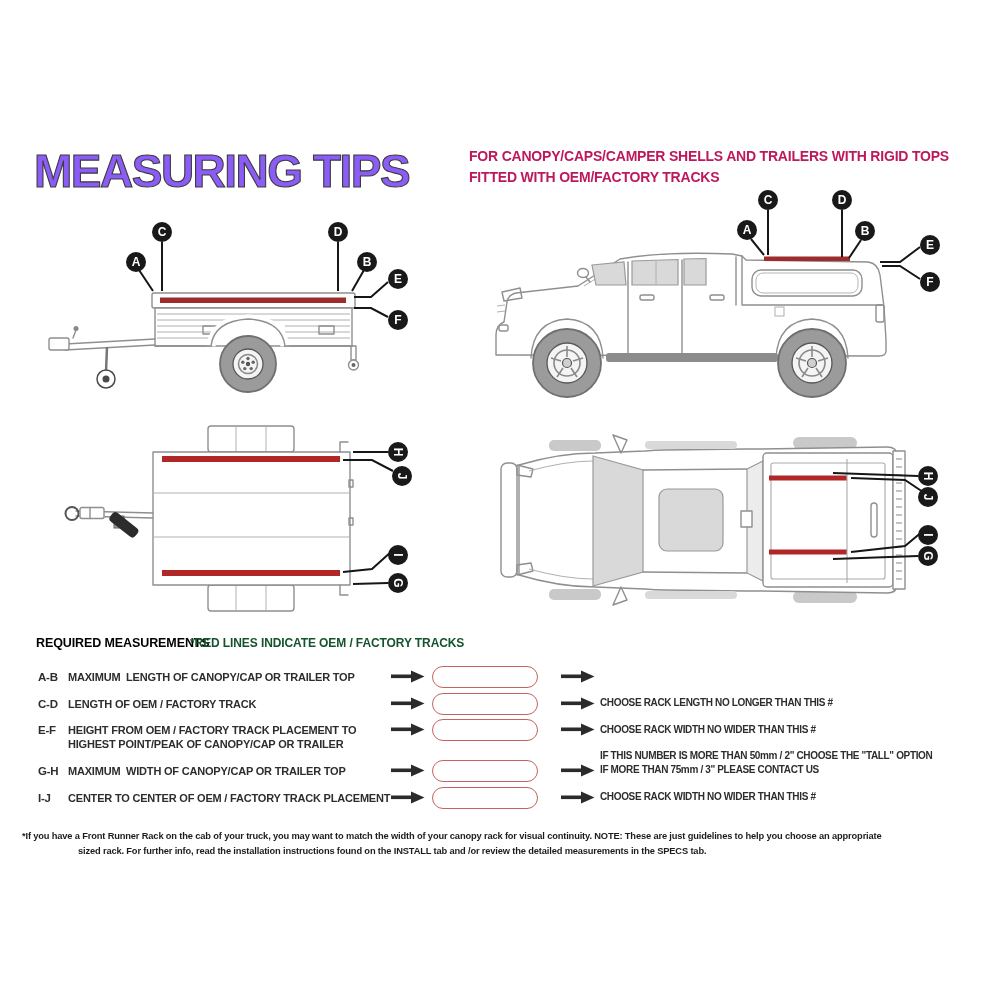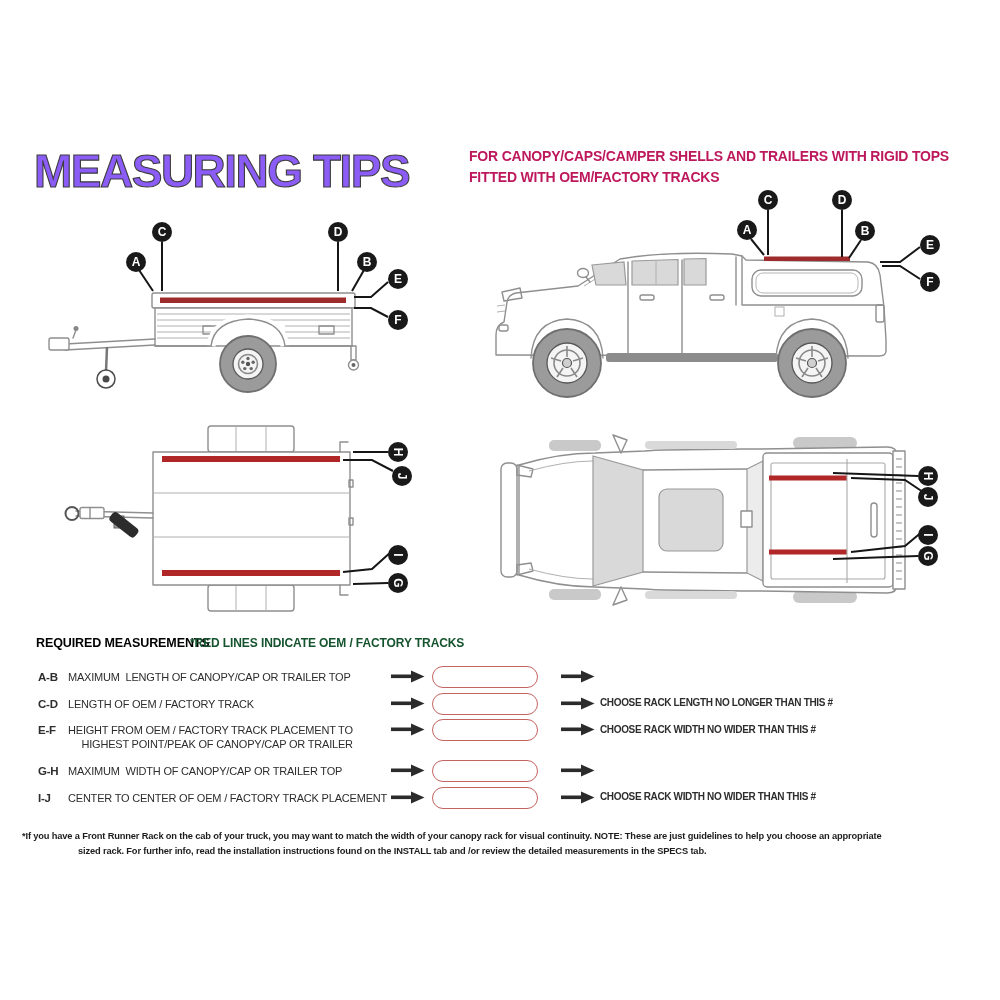--- a/index.html
+++ b/index.html
@@ -36,22 +36,22 @@
   .ghost{fill:#c9c9c9;stroke:none;}
 
   
   #legend-heading{left:36px;top:636px;font-size:12.5px;font-weight:bold;color:#000000;
                   letter-spacing:-0.1px;white-space:nowrap;}
   #legend-note{left:190px;top:636px;font-size:12px;font-weight:bold;color:#14532d;
                letter-spacing:-0.1px;white-space:nowrap;}
   .mrow{position:absolute;left:0;width:844px;height:34px;}
   .mrow>*{position:absolute;}
   .mkey{left:38px;top:0;font-size:11.5px;font-weight:bold;letter-spacing:-0.2px;color:#2d2d2d;}
-  .mlabel{left:68px;top:0;font-size:11px;font-weight:normal;letter-spacing:-0.2px;
-          color:#2d2d2d;line-height:13.5px;text-align:right;}
+  .mlabel{left:68px;top:0;font-size:11px;font-weight:bold;letter-spacing:-0.2px;
+          color:#2d2d2d;line-height:13.5px;}
   .mresult{left:600px;top:0;font-size:10px;font-weight:bold;letter-spacing:-0.35px;
            color:#2d2d2d;line-height:13.5px;margin-top:25px;}
   .mlabel span,.mresult span{display:block;white-space:pre;}
   .arrow1{left:391px;top:-1px;} .arrow2{left:561px;top:-1px;}
   .pill{left:432px;top:-5px;width:106px;height:22px;border:1.6px solid #c4635f;
         border-radius:11.5px;background:#fff;box-sizing:border-box;}
 
   
   #footnote{left:22px;top:829px;font-size:9.3px;font-weight:bold;color:#1c1c1c;
             line-height:14.5px;letter-spacing:-0.15px;}
@@ -384,20 +384,24 @@
     </span>
   <svg class="arrow1" width="34" height="13" viewBox="0 0 34 13">
       <rect x="0" y="4.5" width="21" height="3.6" fill="#2b2b2b"></rect>
       <path d="M20 0.5 L33.5 6.5 L20 12.5 Z" fill="#2b2b2b"></path>
     </svg>
   <span class="pill"></span>
   <svg class="arrow2" width="34" height="13" viewBox="0 0 34 13">
       <rect x="0" y="4.5" width="21" height="3.6" fill="#2b2b2b"></rect>
       <path d="M20 0.5 L33.5 6.5 L20 12.5 Z" fill="#2b2b2b"></path>
     </svg>
+  <span class="mresult">
+      <span>IF THIS NUMBER IS MORE THAN 50mm / 2" CHOOSE THE "TALL" OPTION</span>
+      <span>IF MORE THAN 75mm / 3" PLEASE CONTACT US</span>
+    </span>
 </div>
 
 <div class="mrow" style="top:765px">
   <span class="mkey">G-H</span>
   <span class="mlabel">
       <span>MAXIMUM  WIDTH OF CANOPY/CAP OR TRAILER TOP</span>
     </span>
   <svg class="arrow1" width="34" height="13" viewBox="0 0 34 13">
       <rect x="0" y="4.5" width="21" height="3.6" fill="#2b2b2b"></rect>
       <path d="M20 0.5 L33.5 6.5 L20 12.5 Z" fill="#2b2b2b"></path>

